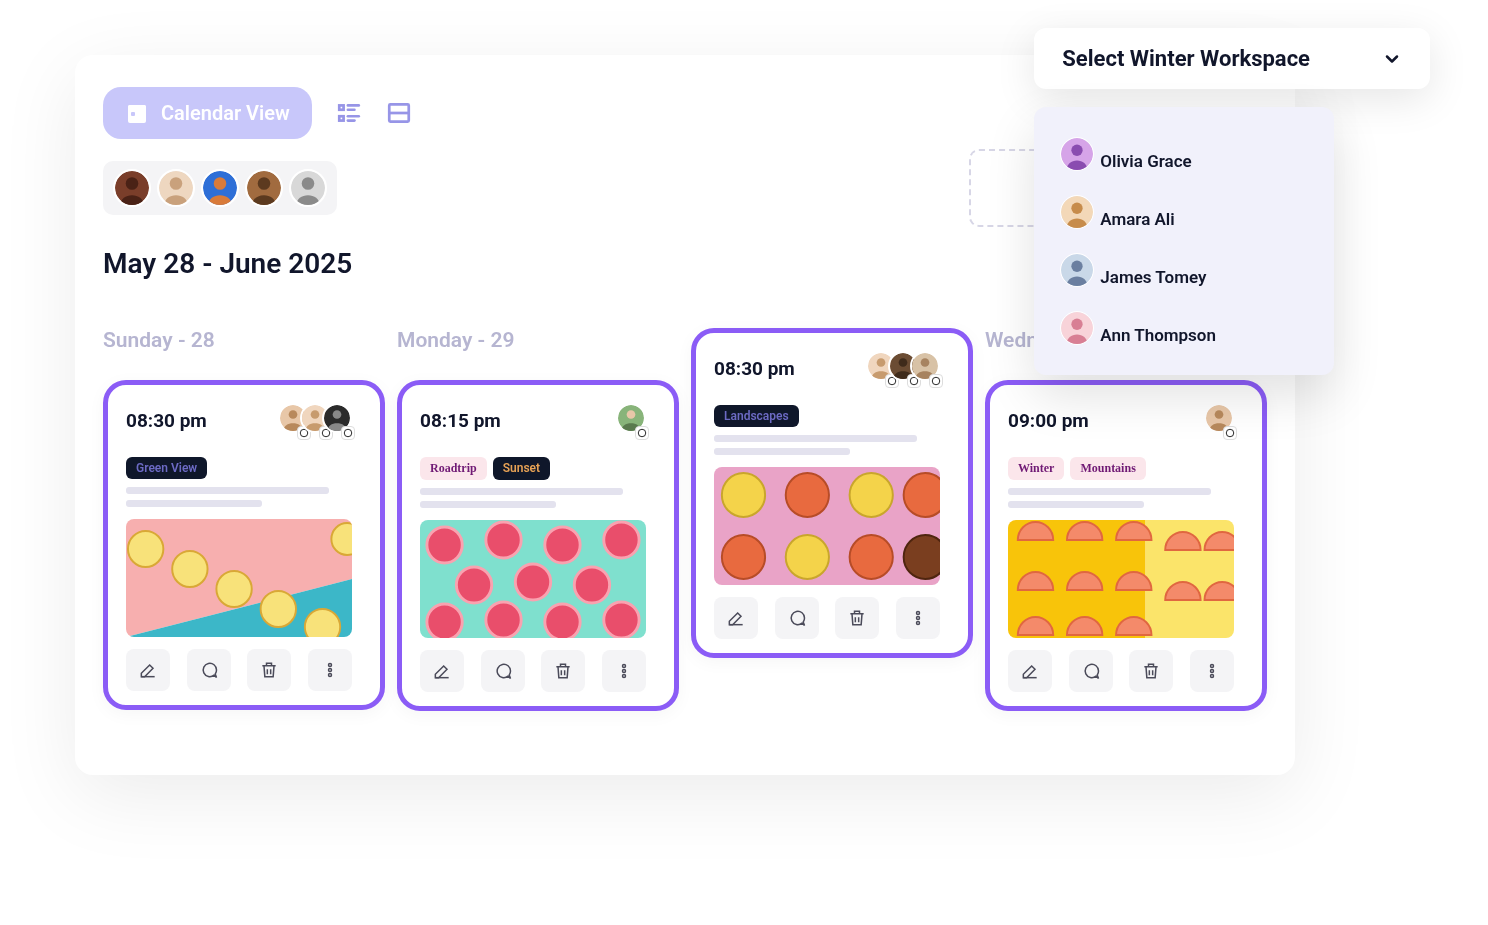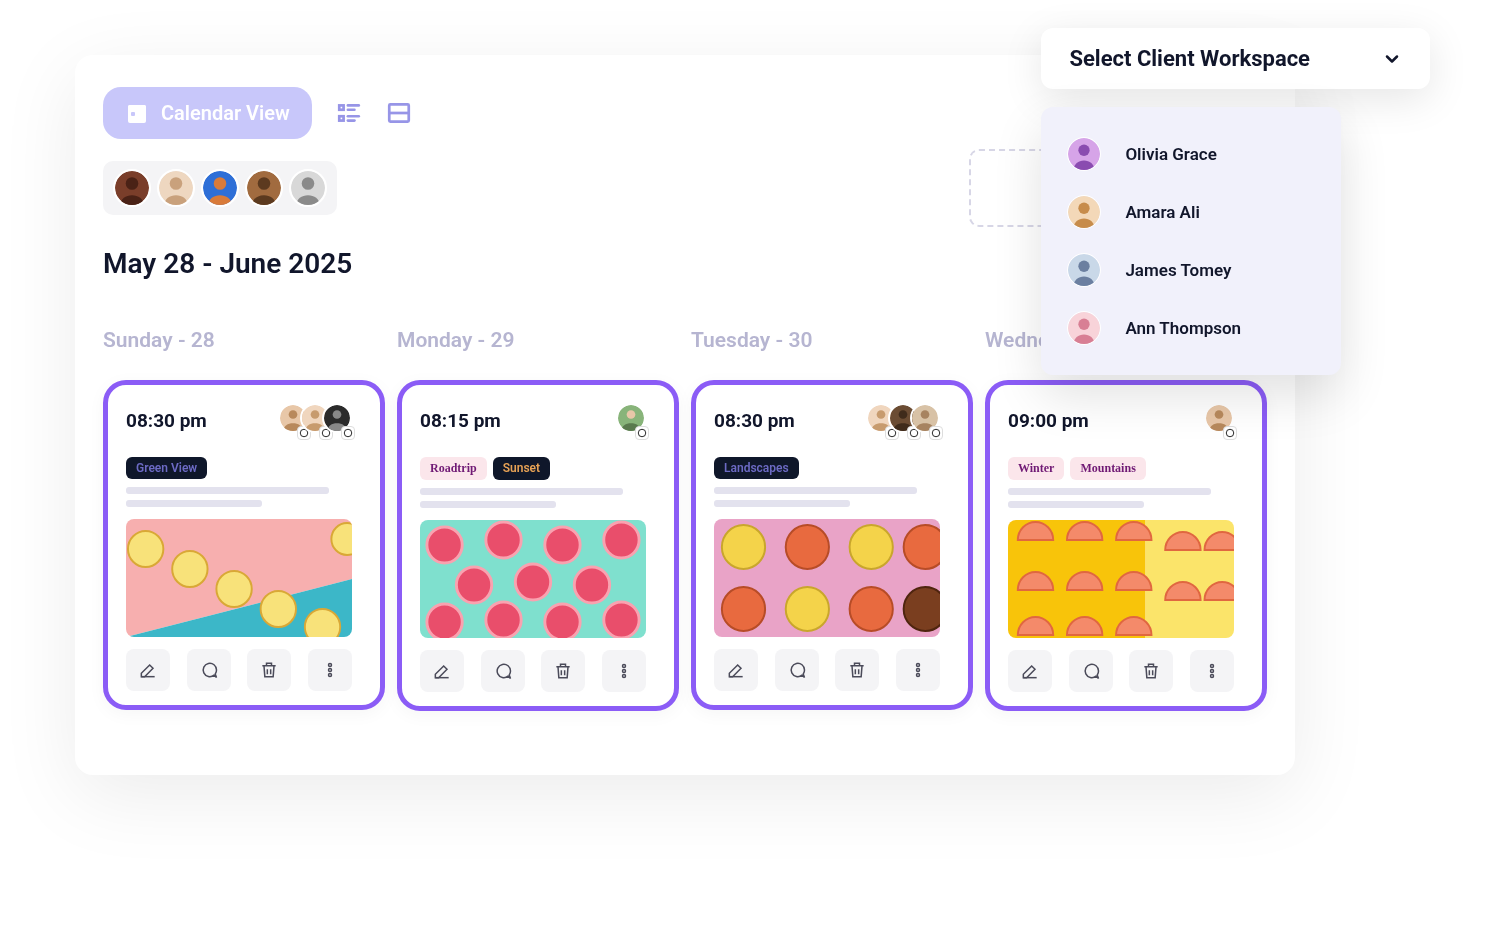--- a/index.html
+++ b/index.html
@@ -180,22 +180,22 @@
   .ws-dropdown {
     margin-top: 18px;
     background: #F1F1FB;
     border-radius: 12px;
     padding: 18px 26px;
     box-shadow: 0 20px 50px rgba(0,0,0,0.12);
     width: 300px;
   }
   .ws-item {
     display:flex;
-    align-items:center;
-    gap: 24px;
+    align-items:flex-end;
+    gap: 6px;
     padding: 12px 0;
     cursor:pointer;
   }
   .ws-item .ws-av {
     width: 34px; height: 34px; border-radius:50%;
     border: 1px solid #fff;
   }
   .ws-item span {
     font-size: 17px;
     font-weight: 600;
@@ -215,21 +215,21 @@
   .tag-pink { background:#FBE6EB; color:#701a75;font-family:Liberation Serif, serif; }
   .tag-orange { background:#0f172a; color:#E7A255; }
   
   .thumb { width:100%; height:100%; }
 </style>
 </head>
 <body>
 
 <div class="workspace-select">
   <div class="ws-button">
-    <span>Select Client Workspace</span>
+    <span>Select Winter Workspace</span>
     <svg width="20" height="20" viewBox="0 0 24 24" fill="none" stroke="#11162B" stroke-width="3" stroke-linecap="round" stroke-linejoin="round">
         <polyline points="6 9 12 15 18 9"></polyline>
       </svg>
   </div>
   <div class="ws-dropdown">
     <div class="ws-item">
       <svg class="ws-av" viewBox="0 0 34 34">
           <circle cx="17" cy="17" r="17" fill="#D6A4E8"></circle>
           <circle cx="17" cy="13" r="6" fill="#8A4CB0"></circle>
           <path d="M6 34c0-6 5-10 11-10s11 4 11 10" fill="#8A4CB0"></path>
@@ -475,23 +475,20 @@
                 <circle cx="12" cy="6" r="1.8"></circle>
                 <circle cx="12" cy="12" r="1.8"></circle>
                 <circle cx="12" cy="18" r="1.8"></circle>
               </svg>
             </div>
         </div>
       </div>
     </div>
 
     <div class="col">
-      <div class="col-head">
-        <span>Tuesday</span> - <span class="daynum">30</span>
-      </div>
       <div class="card">
         <div class="card-top">
           <div class="card-time">08:30 pm</div>
           <div class="card-avatars">
             <div class="av-wrap"><svg class="av" viewBox="0 0 30 30">
                   <circle cx="15" cy="15" r="15" fill="#F0D6BE"></circle>
                   <circle cx="15" cy="11" r="5" fill="#C79B6E"></circle>
                   <path d="M4 30c0-6 5-9 11-9s11 3 11 9" fill="#C79B6E"></path>
                 </svg><div class="platform-badge">
                   <svg viewBox="0 0 24 24">

